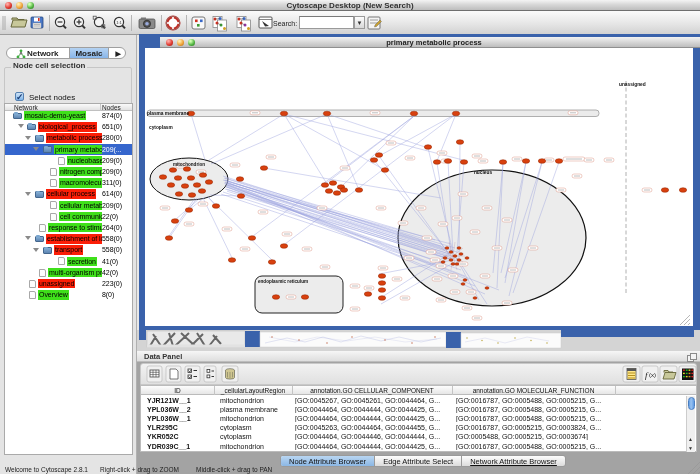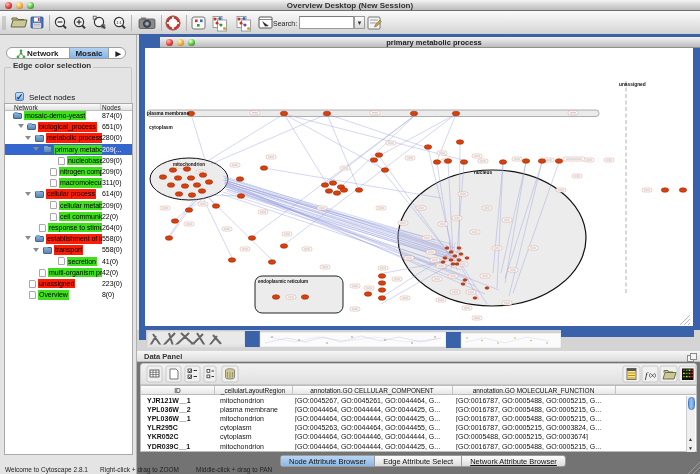--- a/index.html
+++ b/index.html
@@ -94,21 +94,21 @@
   font-weight:bold; color:#222; }
 #netwin-title .t1 { left:6px;  background:radial-gradient(circle at 35% 30%, #ffa5a0 10%, #e03c32 55%, #9c140c); }
 #netwin-title .t2 { left:17px; background:radial-gradient(circle at 35% 30%, #ffe9a8 10%, #f0a73e 55%, #b06408); }
 #netwin-title .t3 { left:28px; background:radial-gradient(circle at 35% 30%, #d0ffb0 10%, #58b948 55%, #1c700e); }
 #canvas { position:absolute; left:0; top:11px; width:100%; height:278px; background:#fff; }
 
 
 #slivers { left:137px; top:330px; width:563px; height:21px; background:#d4d4d4; }
 
 
-#dpanel { left:137px; top:351px; width:563px; height:123px; background:#737373; }
+#dpanel { left:137px; top:351px; width:563px; height:123px; background:#a3a3a3; }
 #dpanel-title { position:absolute; left:0; top:0; width:100%; height:11px;
   background:linear-gradient(#f6f6f6,#dedede); border-bottom:1px solid #bdbdbd;
   font-size:7.5px; font-weight:bold; color:#333; padding:1px 0 0 7px; }
 #dtoolbar { position:absolute; left:3px; top:12px; width:557px; height:22px;
   background:linear-gradient(#f2f2f2,#e0e0e0); border:1px solid #c8c8c8; border-radius:3px 3px 0 0; }
 #dtable { position:absolute; left:3px; top:34px; width:557px; height:67px; background:#fff; border:1px solid #bbb; }
 #dhead { position:absolute; left:0; top:0; width:100%; height:9px; background:linear-gradient(#fdfdfd,#e6e6e6);
   border-bottom:1px solid #bbb; font-size:6.5px; color:#111; }
 #dhead div { position:absolute; top:1px; text-align:center; }
 .drow { position:absolute; left:0; width:545px; height:9.2px; font-size:7px; color:#111; }
@@ -126,21 +126,21 @@
 #dtabs div:last-child { border-right:none;text-decoration:underline; }
 #dtabs .on { background:linear-gradient(#b9d6f2,#82b1e2); }
 </style>
 </head>
 <body>
 
 <div class="abs" id="titlebar">
   <div class="tl t1"></div>
     <div class="tl t2"></div>
     <div class="tl t3"></div>
-  <div class="title">Overview Desktop (New Session)</div>
+  <div class="title">Cytoscape Desktop (New Search)</div>
 </div>
 
 <div class="abs" id="toolbar">
   <svg id="tbicons" width="700" height="24" style="position:absolute;left:0;top:0">
       <line x1="3" y1="5" x2="3" y2="19" stroke="#aaa" stroke-width="1"></line>
       <line x1="5" y1="5" x2="5" y2="19" stroke="#aaa" stroke-width="1"></line>
       <path d="M11 16 L13 9 L27 9 L25 16 Z M12 9 L12 7 L17 7 L18 8.5 L24 8.5 L24 9" fill="#c8c89a" stroke="#66663a" stroke-width="1"></path>
       <rect x="31" y="6" width="12" height="11" rx="1" fill="#4a78c8" stroke="#26477e" stroke-width="0.8"></rect>
       <rect x="34" y="6.5" width="6" height="4" fill="#fff"></rect>
       <rect x="38" y="7" width="1.6" height="3" fill="#d03020"></rect>
@@ -560,21 +560,21 @@
         <line x1="2" y1="8" x2="5" y2="4" stroke="#2a8a2a" stroke-width="0.8"></line>
         <line x1="8" y1="8" x2="5" y2="4" stroke="#2a8a2a" stroke-width="0.8"></line>
         <line x1="5" y1="1.5" x2="5" y2="4" stroke="#2a8a2a" stroke-width="0.8"></line>
         <circle cx="5" cy="1.8" r="1.4" fill="#3fae3f"></circle>
         <circle cx="2" cy="8" r="1.4" fill="#3fae3f"></circle>
         <circle cx="8" cy="8" r="1.4" fill="#3fae3f"></circle>
         <circle cx="5" cy="4.2" r="1.2" fill="#777"></circle>
       </svg>
     </div>
   <div id="groupbox"></div>
-  <div id="groupbox-label">Edge color selection</div>
+  <div id="groupbox-label">Node cell selection</div>
   <div id="checkbox">✓</div>
   <div id="checkbox-label">Select nodes</div>
   <div id="treewrap">
     <div id="treehead">
         <span class="h1">Network</span>
         <span class="hd"></span>
         <span class="h2">Nodes</span>
       </div>
     <div id="tree">
         <div class="trow " style="top:6.2px">

